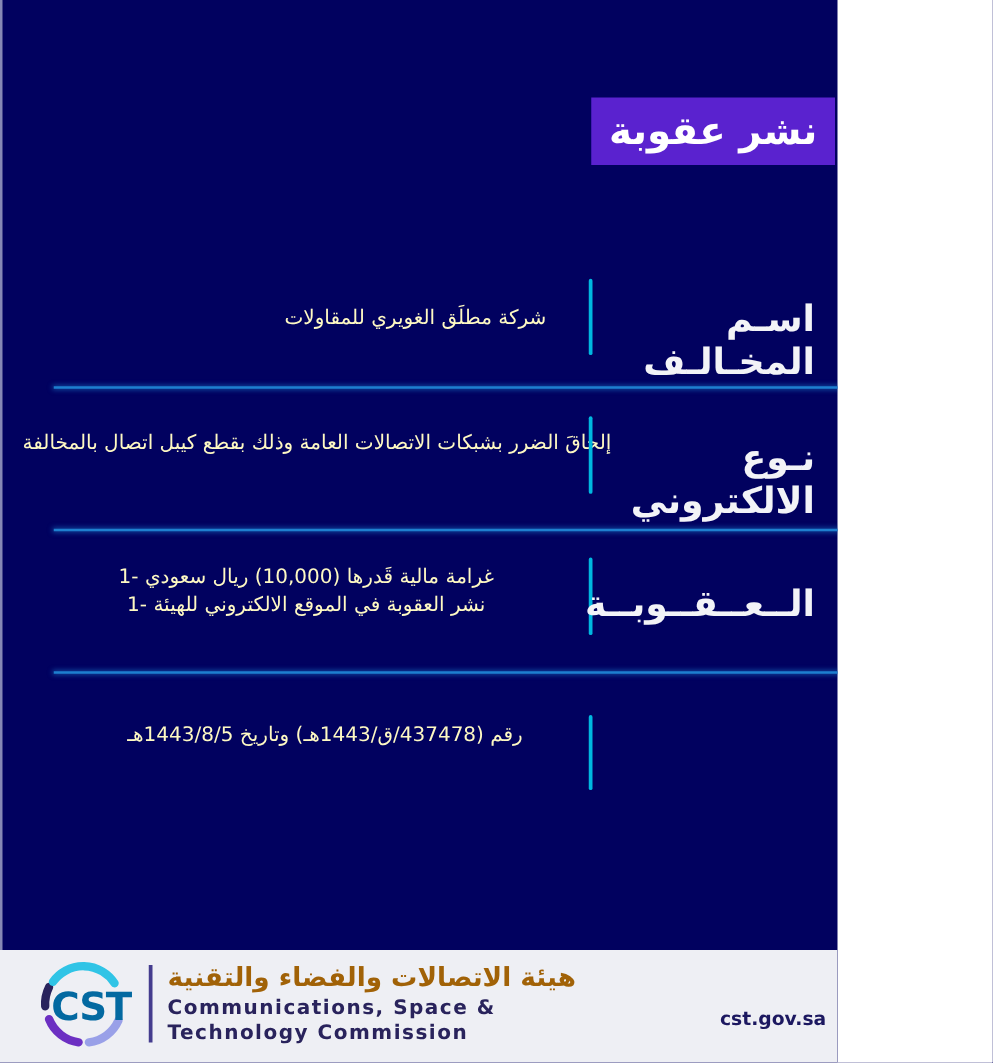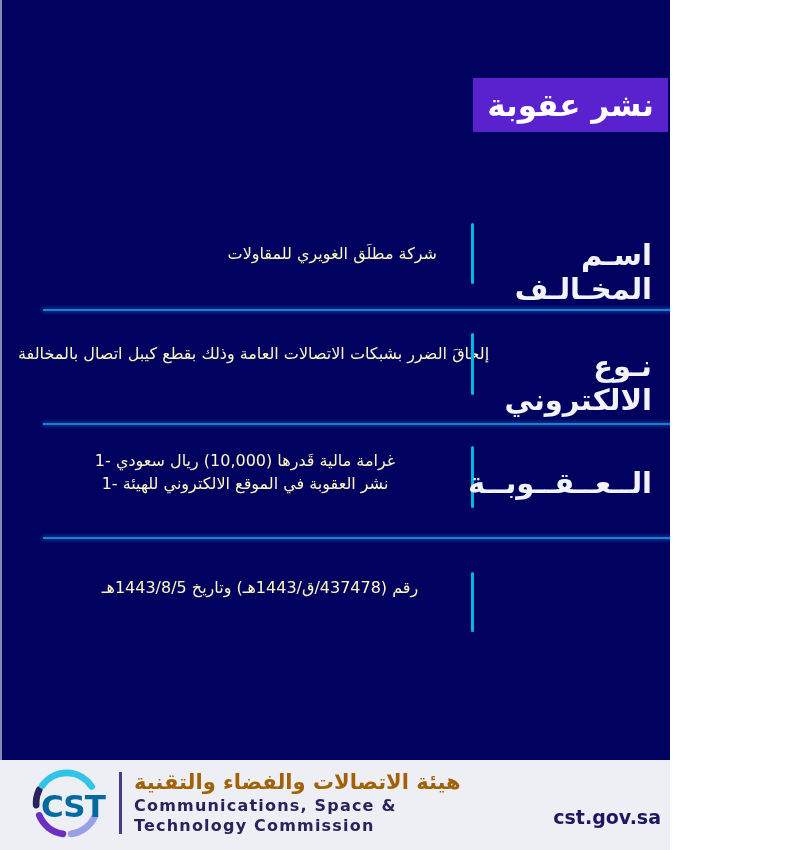--- a/index.html
+++ b/index.html
@@ -24,21 +24,21 @@
   .logo{position:absolute;left:28px;top:6px;width:78px;height:74px;}
   .logo svg{position:absolute;left:0;top:0;}
   .logo-text{position:absolute;left:13px;top:22px;font-size:31px;font-weight:bold;
              color:#0369a1;letter-spacing:-1px;}
   .logo-divider{position:absolute;left:119px;top:12px;width:3px;height:62px;background:#443C8E;}
   .org-ar{position:absolute;left:134px;top:10px;font-size:21px;font-weight:bold;color:#a16207;
           direction:rtl;}
   .org-en{position:absolute;left:134px;font-size:16px;font-weight:bold;color:#29235C;
           letter-spacing:1.2px;}
   .en1{top:36px;} .en2{top:56px;}
-  .website{position:absolute;right:9px;top:46px;font-size:19px;font-weight:bold;color:#1C1860;}
+  .website{position:absolute;right:9px;top:46px;font-size:15px;font-weight:bold;color:#1C1860;}
 </style>
 </head>
 <body>
 
 <div class="page">
   <div class="edge-strip"></div>
 
   <div class="banner">
     <span class="banner-title">نشر عقوبة</span>
   </div>

